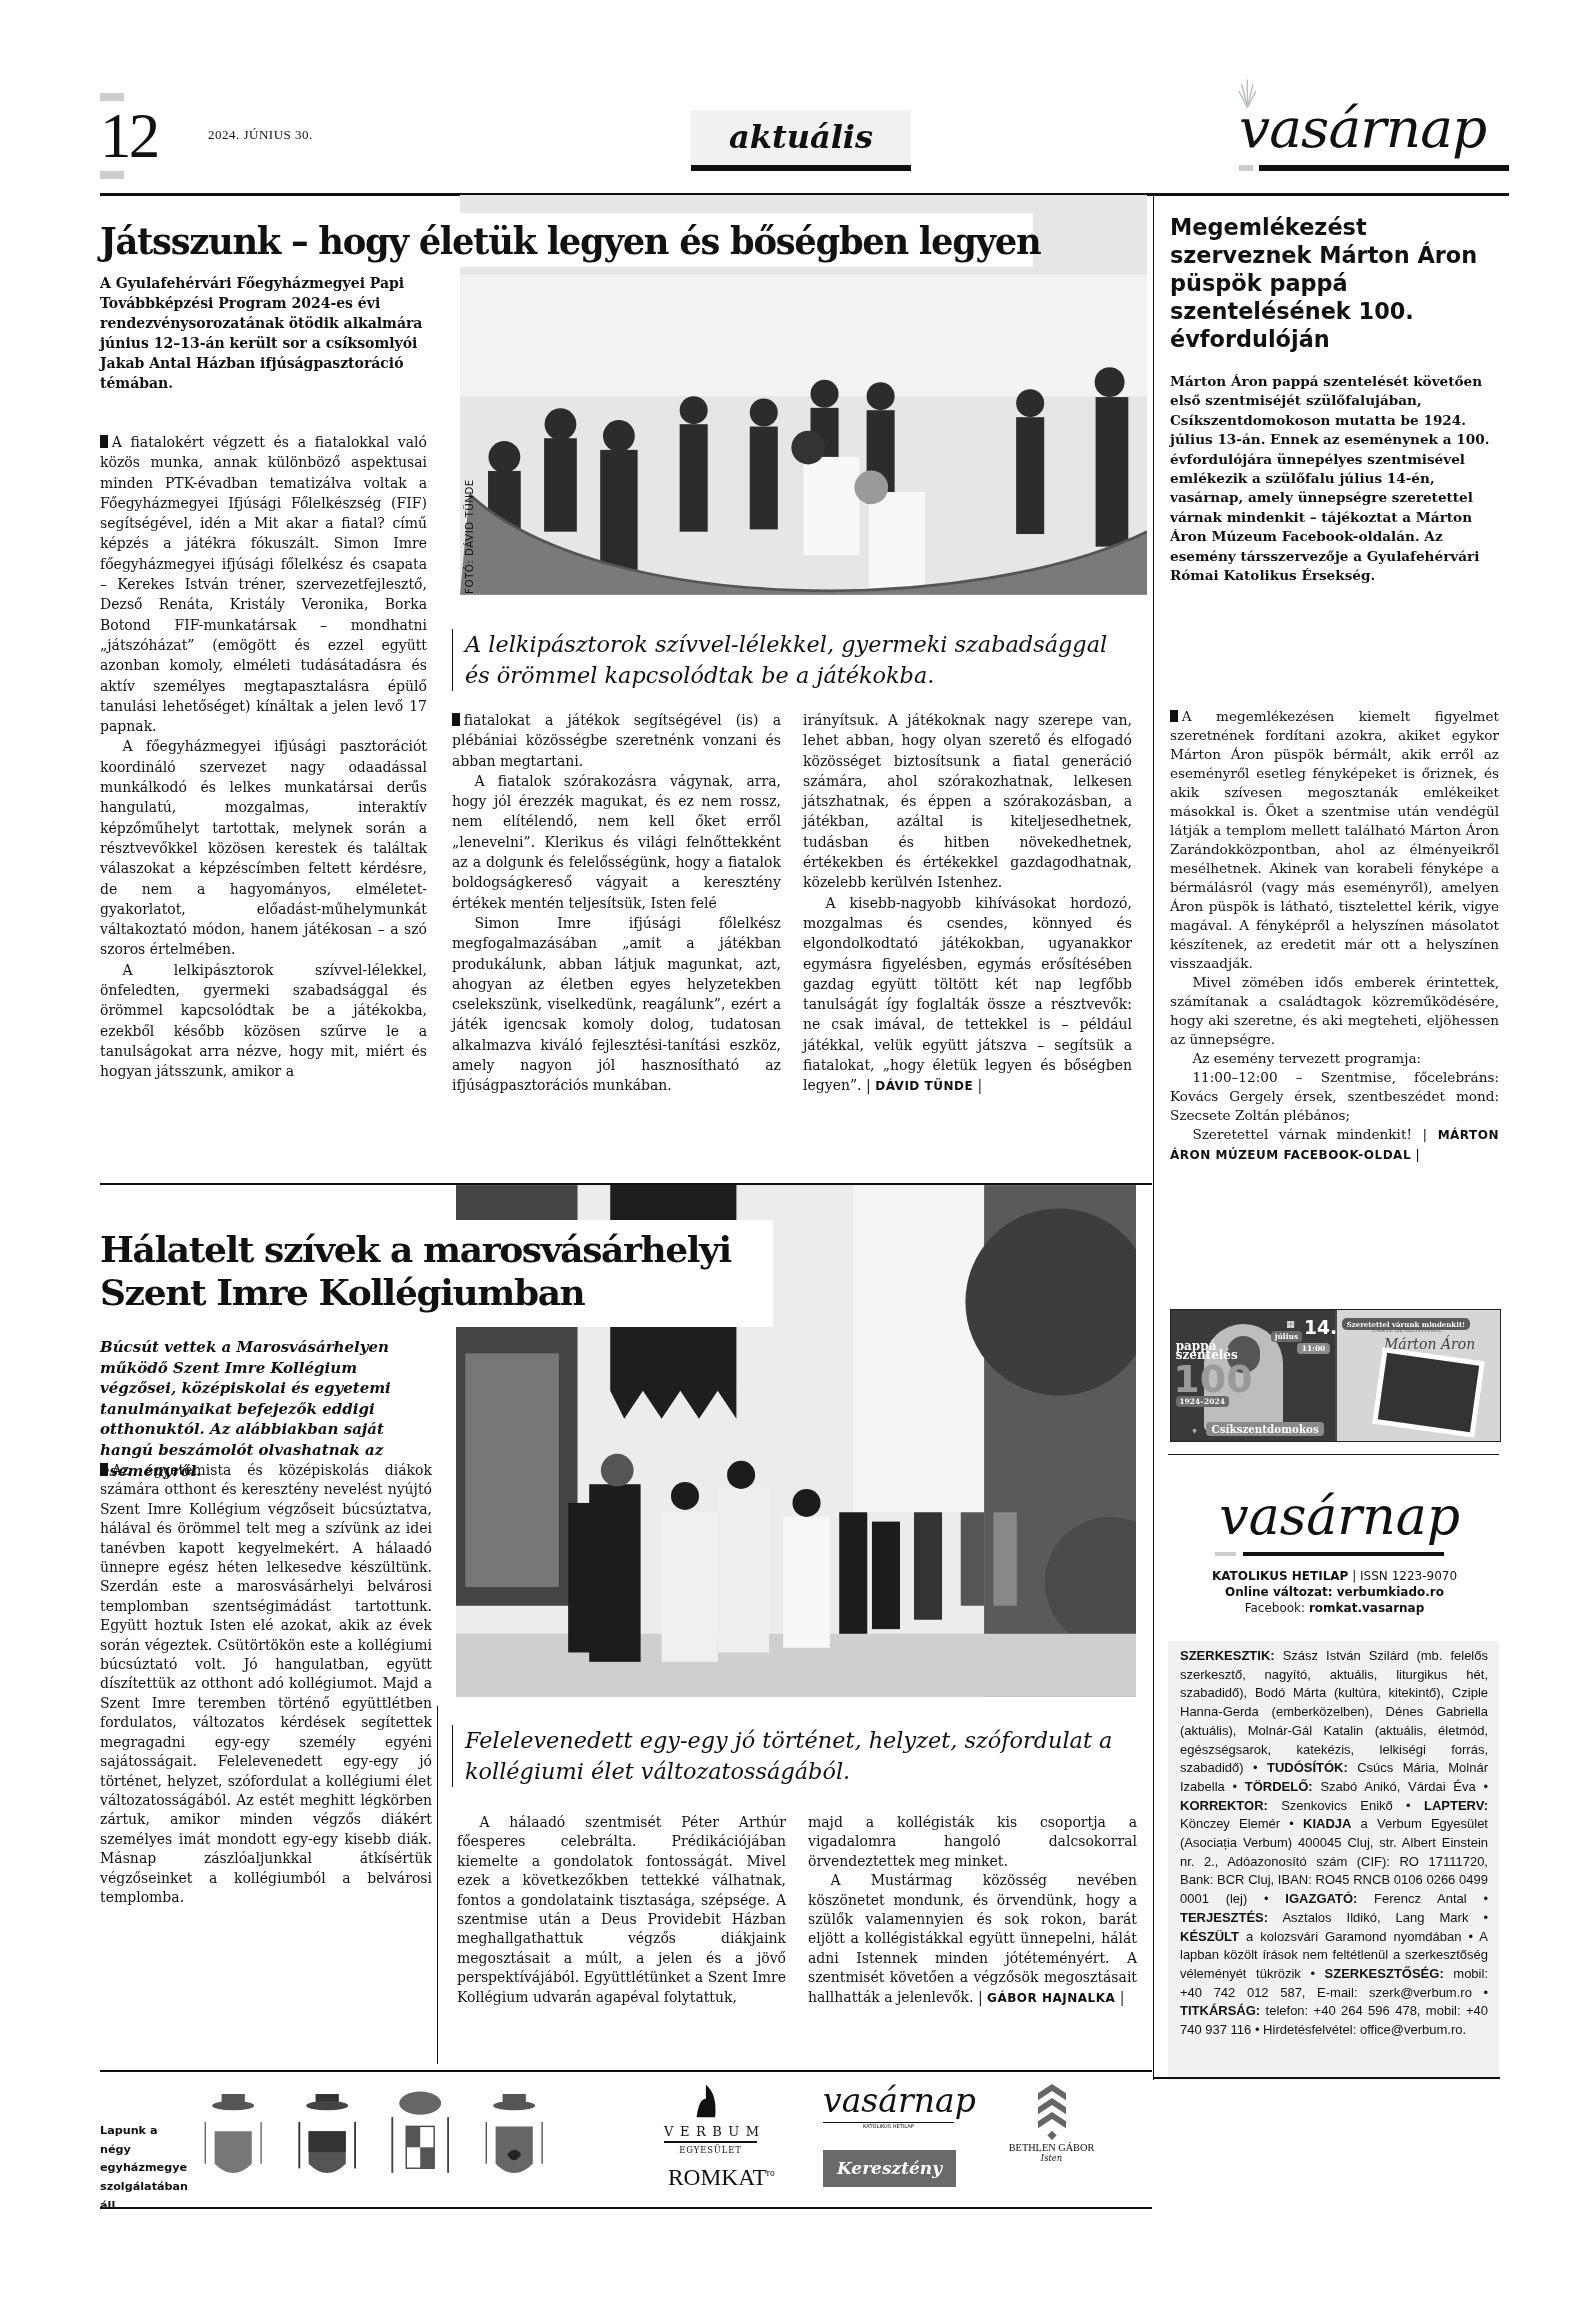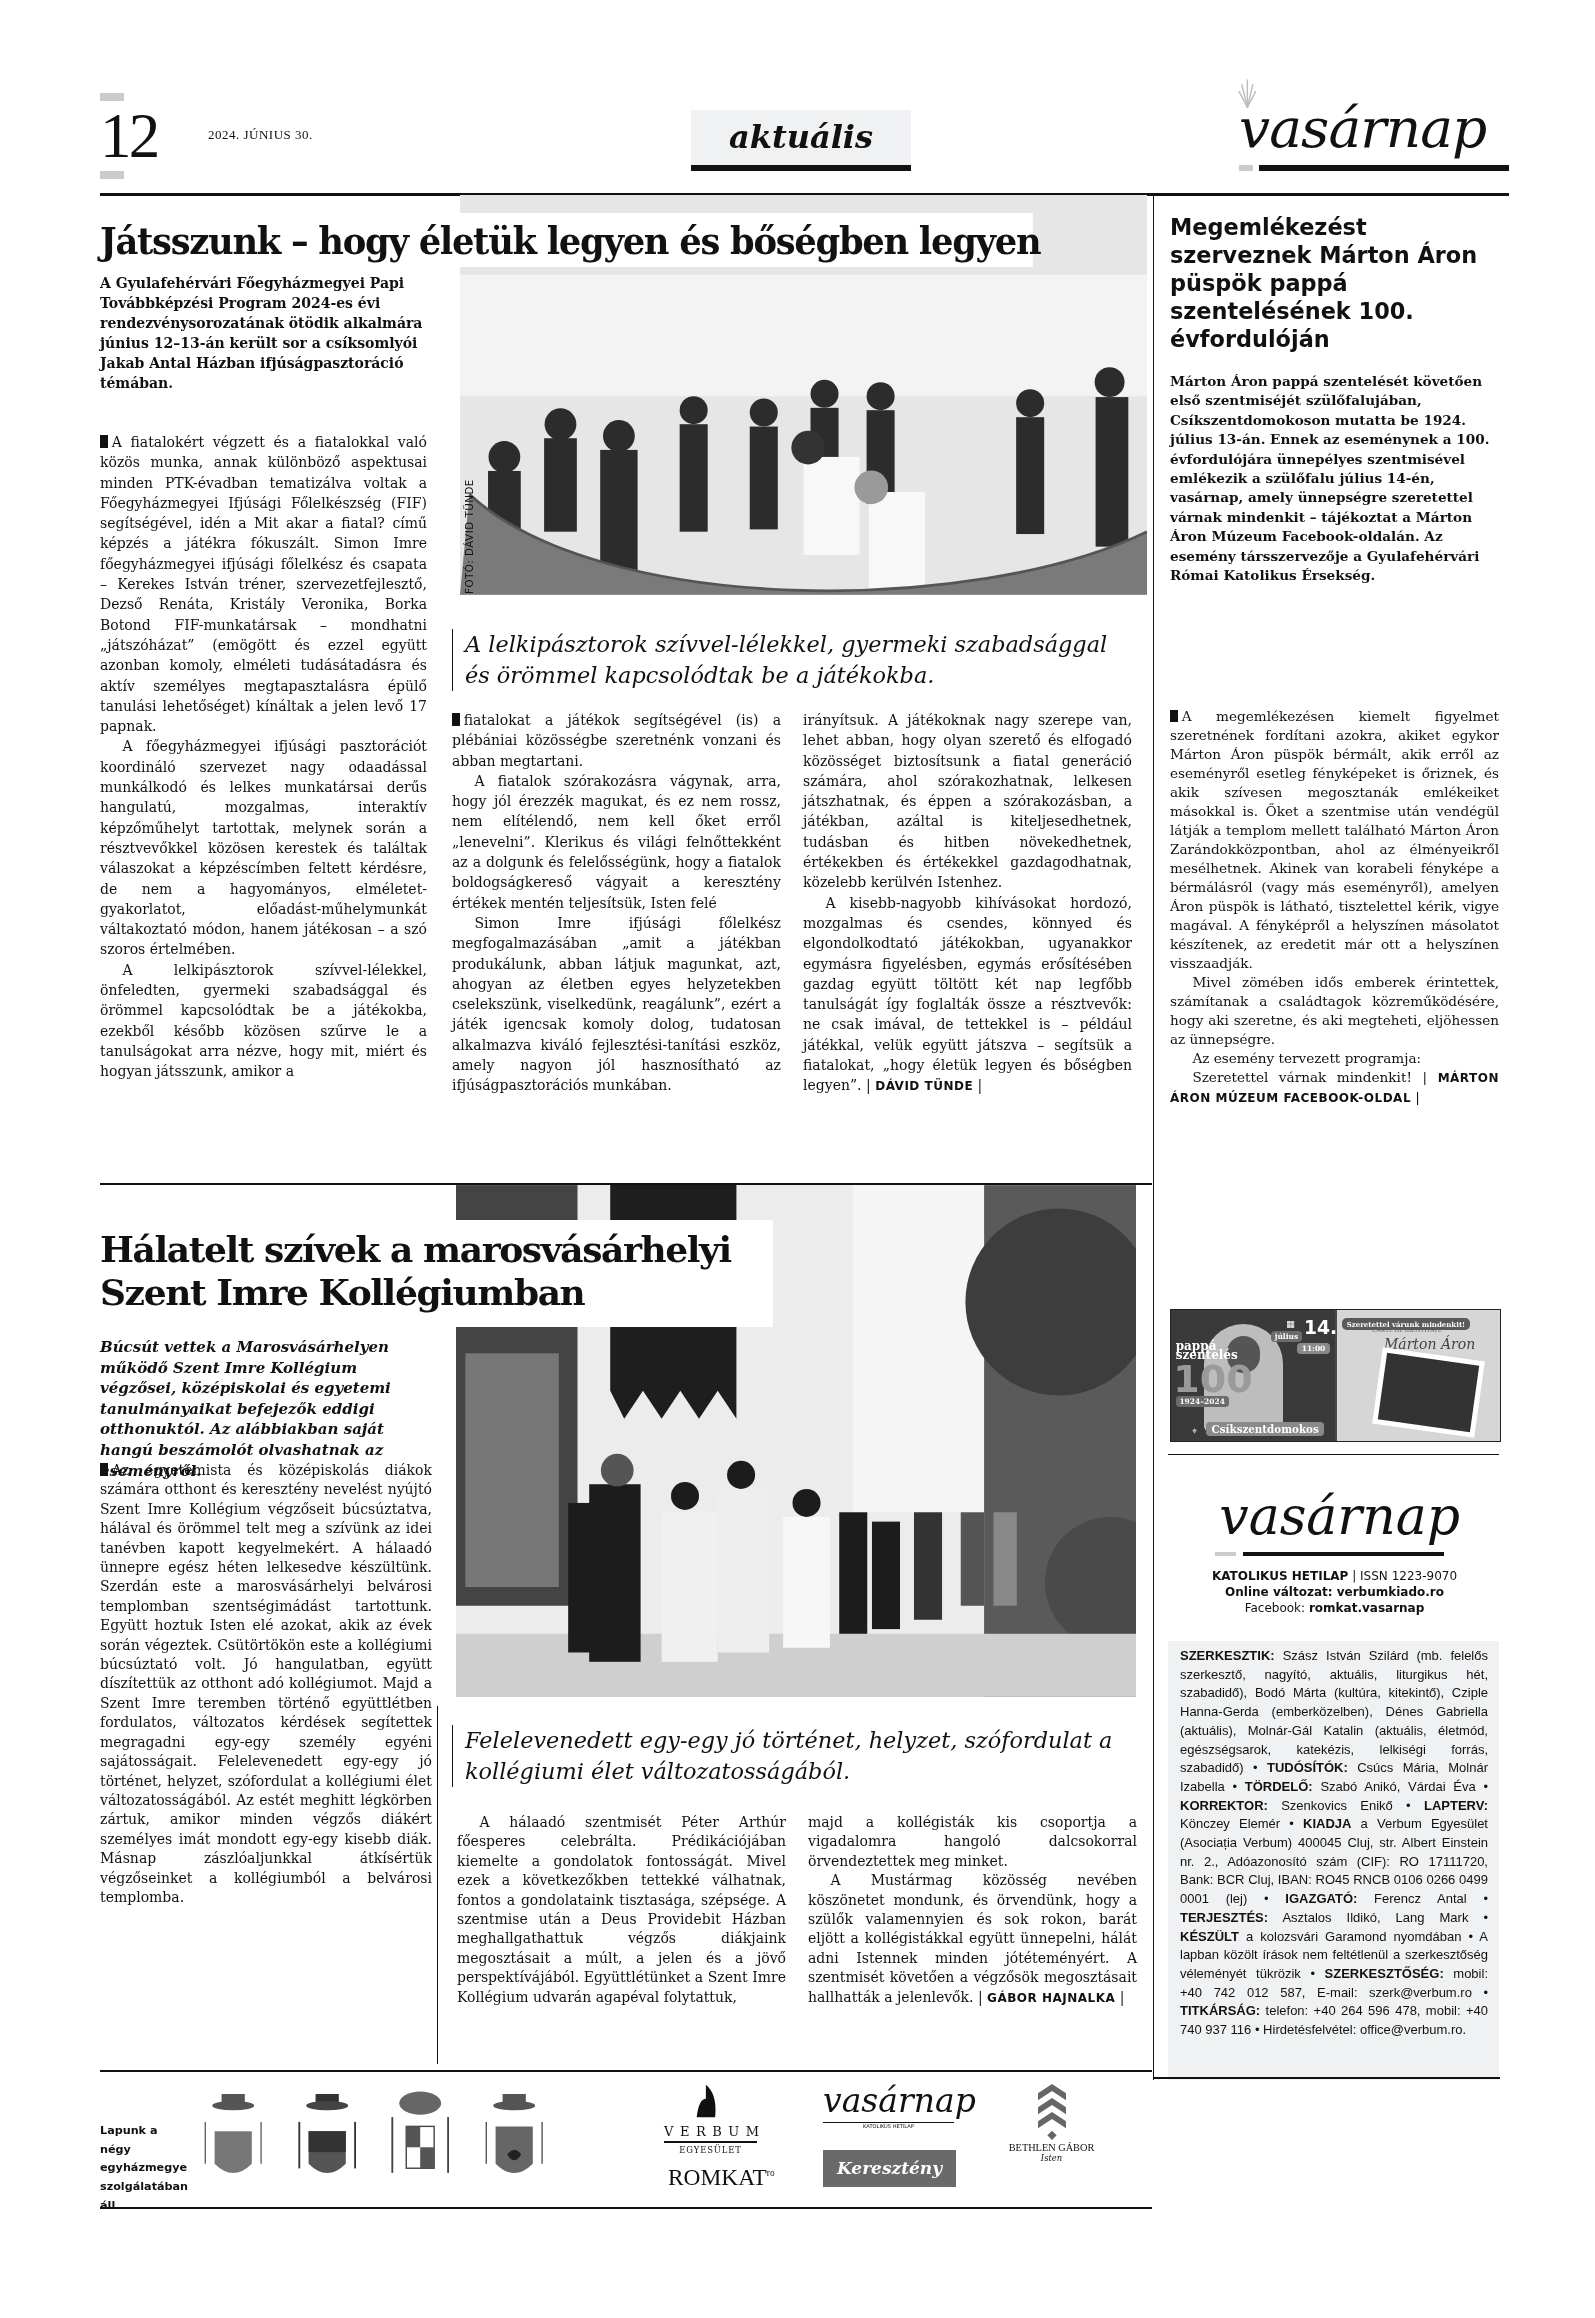--- a/index.html
+++ b/index.html
@@ -140,20 +140,21 @@
 </div>
 
 <div class="abs vrule" style="left:1153px;top:194px;height:1886px;"></div>
 
 <div class="abs side-title" style="left:1170px;top:213px;width:327px;">Megemlékezést szerveznek Márton Áron püspök pappá szentelésének 100. évfordulóján</div>
 <div class="abs side-lede" style="left:1170px;top:372px;width:329px;">Márton Áron pappá szentelését követően első szentmiséjét szülőfalujában, Csíkszentdomokoson mutatta be 1924. július 13-án. Ennek az eseménynek a 100. évfordulójára ünnepélyes szentmisével emlékezik a szülőfalu július 14-én, vasárnap, amely ünnepségre szeretettel várnak mindenkit – tájékoztat a Márton Áron Múzeum Facebook-oldalán. Az esemény társszervezője a Gyulafehérvári Római Katolikus Érsekség.</div>
 <div class="abs side-body" style="left:1170px;top:680px;width:329px;margin-top:27px;">
   <p class="first">A megemlékezésen kiemelt figyelmet szeretnének fordítani azokra, akiket egykor Márton Áron püspök bérmált, akik erről az eseményről esetleg fényképeket is őriznek, és akik szívesen megosztanák emlékeiket másokkal is. Őket a szentmise után vendégül látják a templom mellett található Márton Áron Zarándokközpontban, ahol az élményeikről mesélhetnek. Akinek van korabeli fényképe a bérmálásról (vagy más eseményről), amelyen Áron püspök is látható, tisztelettel kérik, vigye magával. A fényképről a helyszínen másolatot készítenek, az eredetit már ott a helyszínen visszaadják.</p>
   <p>Mivel zömében idős emberek érintettek, számítanak a családtagok közreműködésére, hogy aki szeretne, és aki megteheti, eljöhessen az ünnepségre.</p>
   <p>Az esemény tervezett programja:</p>
+  <p>11:00–12:00 – Szentmise, főcelebráns: Kovács Gergely érsek, szentbeszédet mond: Szecsete Zoltán plébános;</p>
   <p><span>Szeretettel várnak mindenkit!</span> | <span class="byline">MÁRTON ÁRON MÚZEUM FACEBOOK-OLDAL</span> |</p>
 </div>
 
 <div class="abs event-card">
   <div class="abs" style="left:0;top:0;width:164px;height:131px;background:#3a3a3a;"></div>
   <div class="abs" style="left:33px;top:14px;width:79px;height:107px;background:#bdbdbd;border-radius:40px 40px 4.7px 4.7px;"></div>
   <div class="abs" style="left:56px;top:26px;width:33px;height:37px;background:#555;border-radius:16.4px;"></div>
   <div class="abs" style="left:4.7px;top:32px;color:#fff;font-family:'DejaVu Serif',serif;font-weight:bold;font-size:12px;line-height:9.3px;">
       <div>pappá</div>
       <div>szentelés</div>

